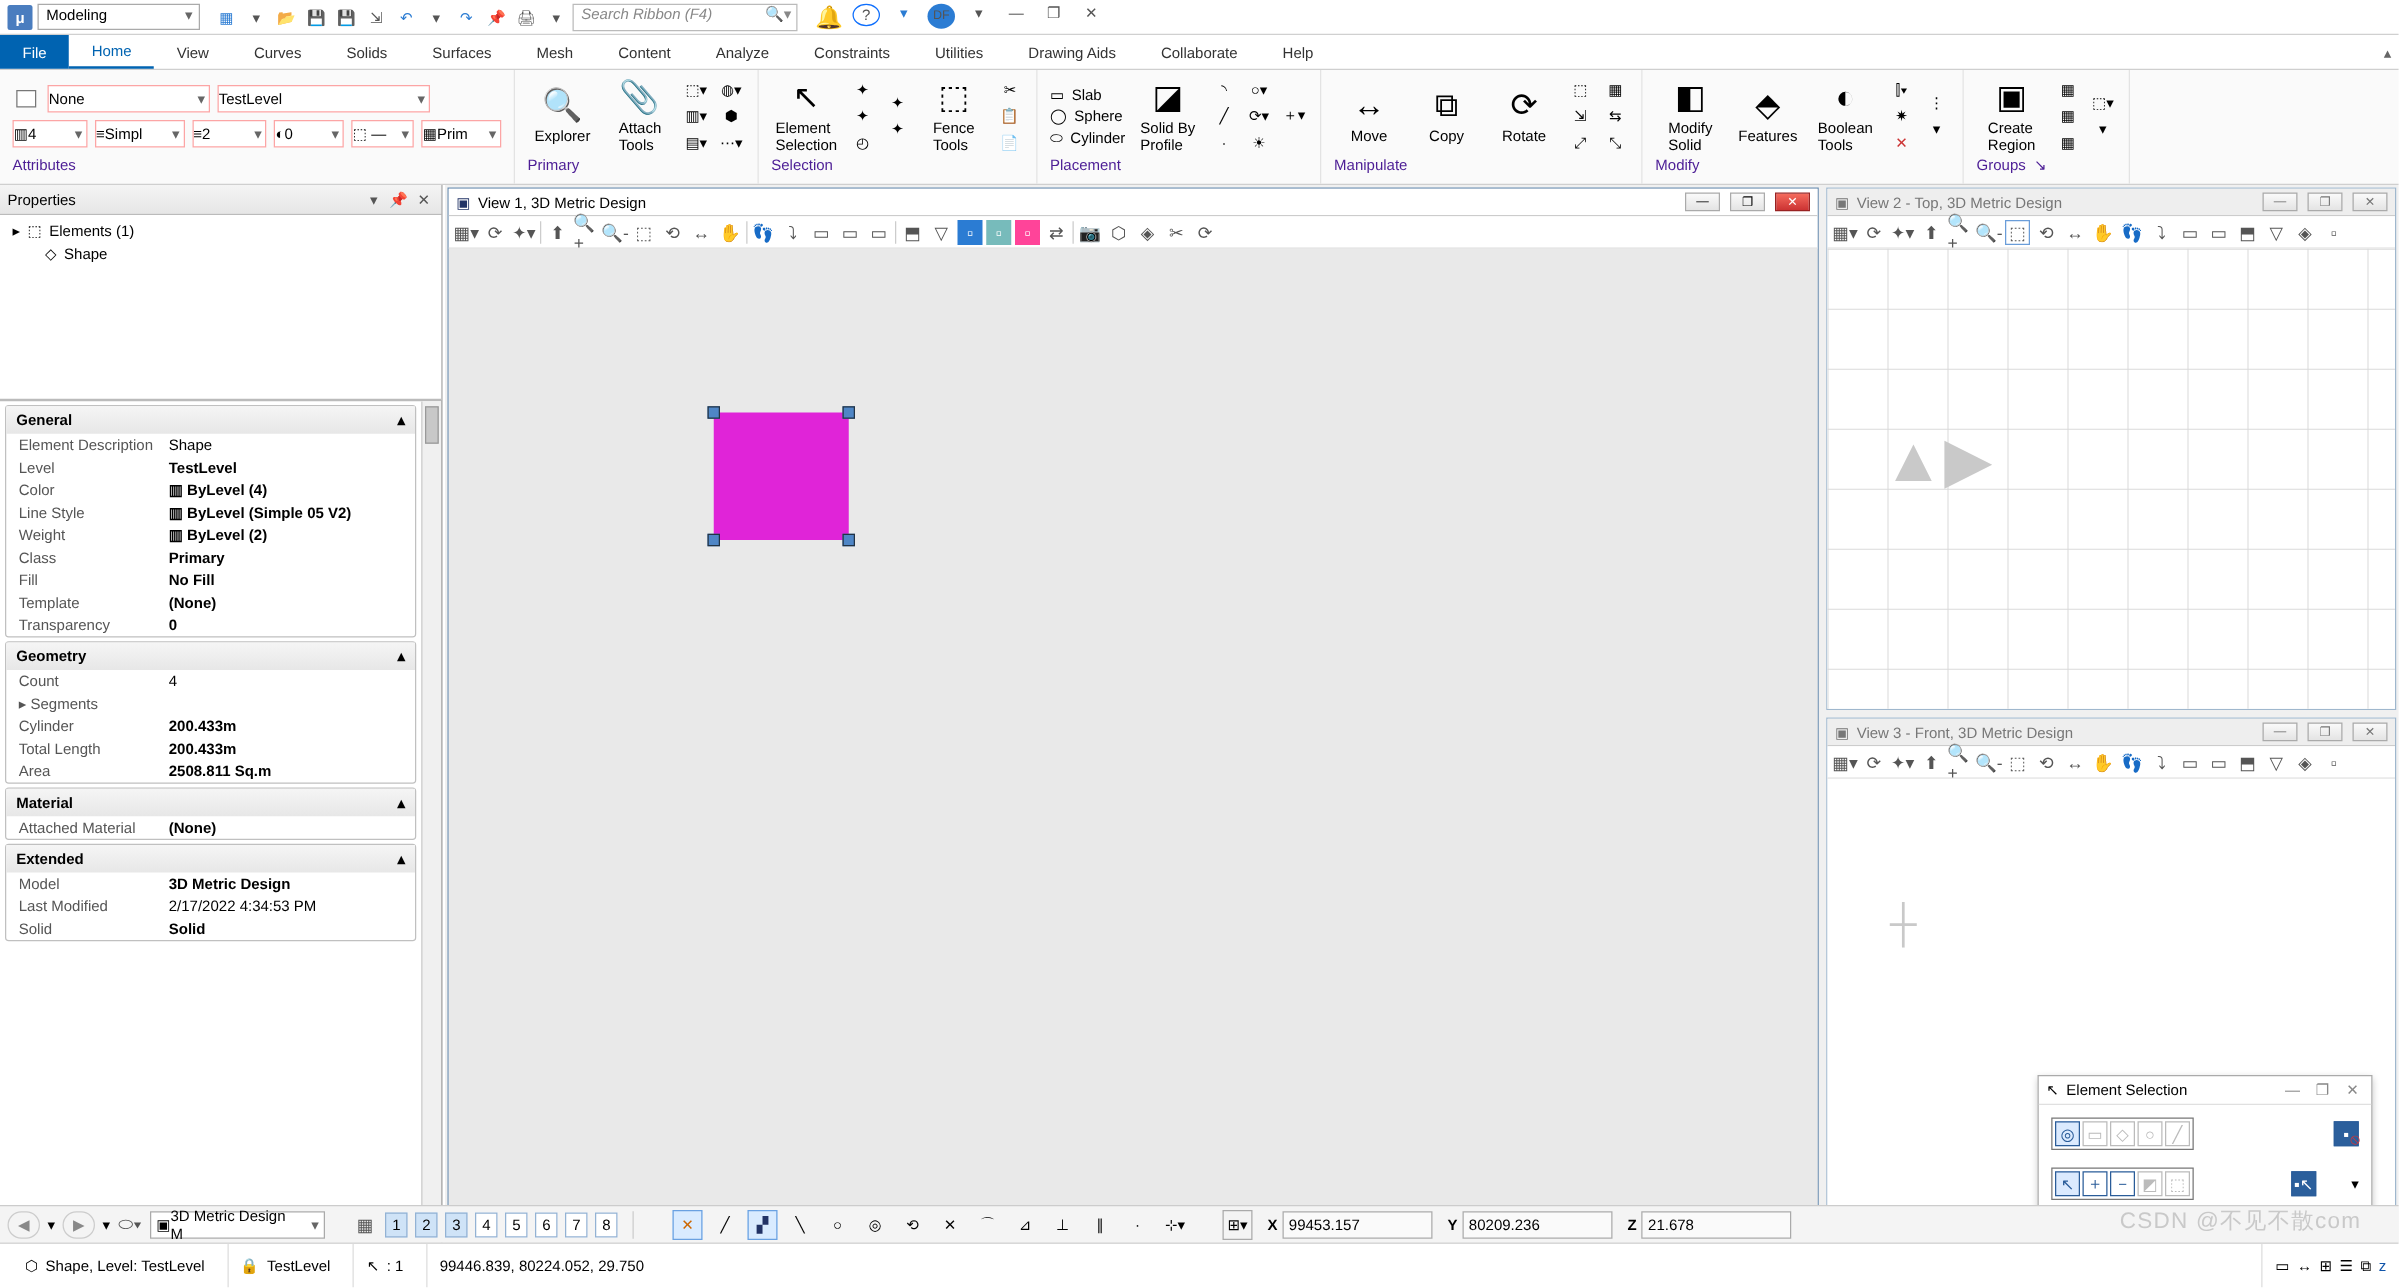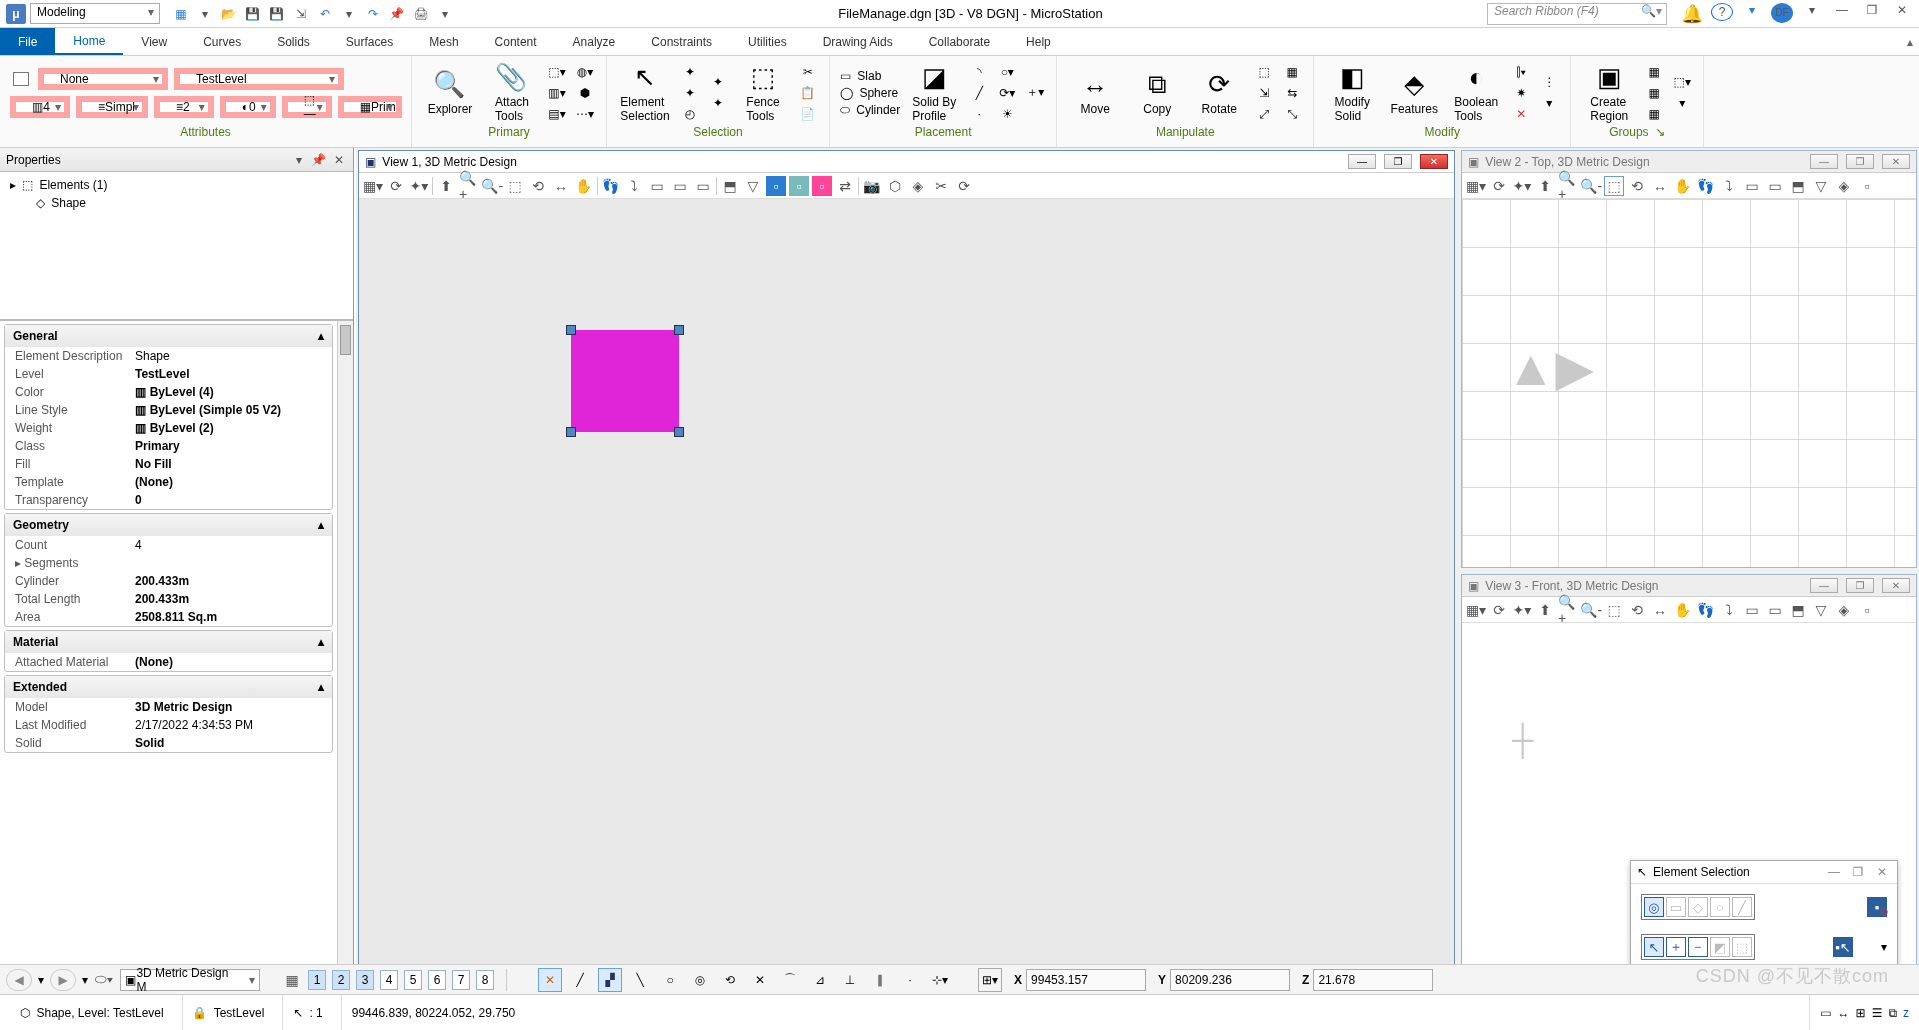--- a/index.html
+++ b/index.html
@@ -25,24 +25,24 @@
 .rtabs { display: flex; height: 28px; background: #fff; border-bottom: 1px solid #cfcfcf; }
 .rtab { padding: 0 18px; display: flex; align-items: center; color: #333; cursor: default; }
 .rtab.file { background: #0063b1; color: #fff; }
 .rtab.active { border-bottom: 2px solid #0063b1; color: #0063b1; }
 .rtab-tail { flex:1; display:flex; justify-content:flex-end; align-items:center; padding-right:6px; color:#666; }
 
 
 .ribbon { display: flex; height: 92px; background: #fafafa; border-bottom: 1px solid #cfcfcf; }
 .rgroup { border-right: 1px solid #e3e3e3; padding: 4px 10px; display: flex; flex-direction: column; }
 .rgroup-row { display: flex; align-items: center; gap: 6px; flex: 1; }
-.rgroup-label { text-align: center; color: #4d7c0f; font-size: 12px; height: 18px; }
+.rgroup-label { text-align: left; color: #4c1d95; font-size: 12px; height: 18px; }
 .rbigbtn { display: flex; flex-direction: column; align-items: center; justify-content: center; width: 56px; height: 64px; gap: 2px; }
 .rbigbtn .ic { font-size: 26px; }
-.rdd { border: 6px solid #fca5a5; height: 22px; padding: 0 18px 0 16px; position: relative; display: flex; align-items: center; background:#fff; }
+.rdd { border: 1px solid #fca5a5; height: 22px; padding: 0 18px 0 0; position: relative; display: flex; align-items: center; background:#fff; }
 .rdd::after { content: "▾"; position: absolute; right: 3px; color: #666; }
 .rmini { width: 22px; height: 18px; display: inline-flex; align-items: center; justify-content: center; }
 .vcol { display:flex; flex-direction:column; gap:3px; }
 .hrow { display:flex; gap:6px; align-items:center; }
 
 
 .left-panel { position: absolute; top: 148px; left: 0; width: 354px; bottom: 36px; border-right: 1px solid #999; display: flex; flex-direction: column; }
 .panel-hdr { height: 24px; background: linear-gradient(#f4f4f4,#e6e6e6); border-bottom: 1px solid #bbb; display: flex; align-items: center; padding: 0 6px; font-weight: normal; }
 .panel-hdr .spacer { flex:1; }
 .panel-hdr .pbtn { width: 16px; text-align: center; color: #555; margin-left: 4px; }
@@ -120,21 +120,20 @@
     <span class="qbtn">💾</span>
     <span class="qbtn">💾</span>
     <span class="qbtn">⇲</span>
     <span class="qbtn" style="color:#2b7cd3">↶</span>
     <span class="qbtn">▾</span>
     <span class="qbtn" style="color:#2b7cd3">↷</span>
     <span class="qbtn" style="color:#3a8">📌</span>
     <span class="qbtn">🖨</span>
     <span class="qbtn">▾</span>
   </div>
-  <div class="title-center">FileManage.dgn [3D - V8 DGN] - MicroStation</div>
   <div class="search-ribbon">Search Ribbon (F4)</div>
   <div class="sysbtns">
     <span class="notif-icon">🔔</span>
     <span class="help-icon-circ">?</span>
     <span style="color:#2b7cd3">▾</span>
     <span class="user-av">DF</span>
     <span>▾</span>
     <span>—</span>
     <span>❐</span>
     <span>✕</span>

